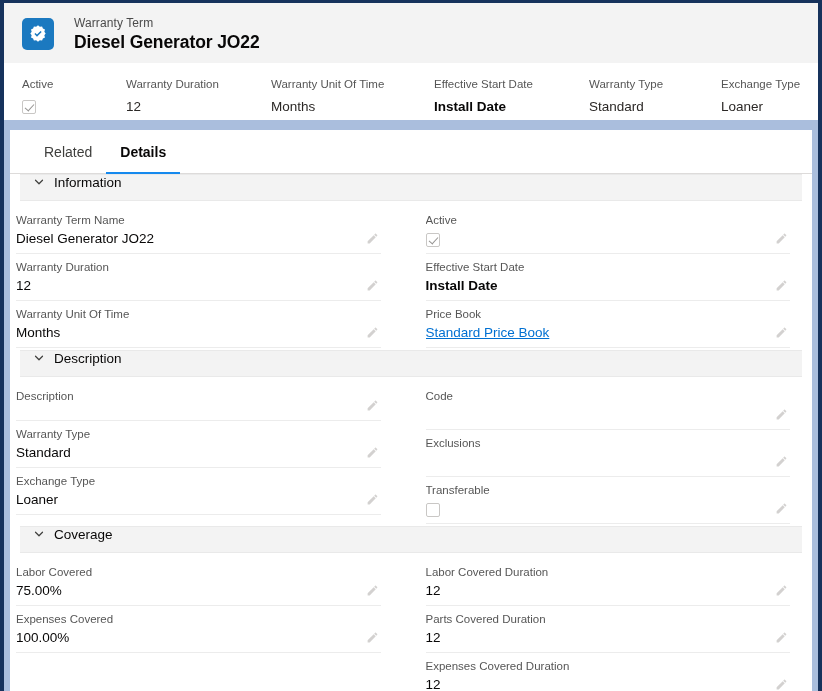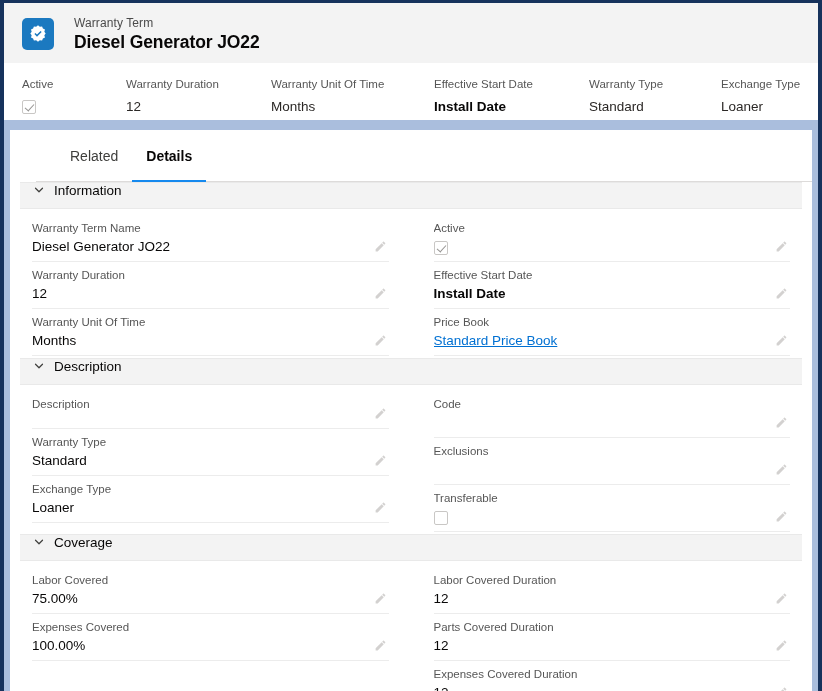--- a/index.html
+++ b/index.html
@@ -133,23 +133,22 @@
     height: 100%;
     overflow: hidden;
     position: relative;
   }
 
   
   .tabs {
     display: flex;
     padding: 0 20px;
     border-bottom: 1px solid #dddbda;
-    height: 52px;
+    height: 44px;
     align-items: stretch;
-    margin-left: 26px;
   }
   .tab {
     display: flex;
     align-items: center;
     padding: 0 14px;
     font-size: 14px;
     color: #0b5cab;
     position: relative;
     cursor: pointer;
   }
@@ -186,21 +185,21 @@
   }
   .caret svg { display: block; }
   .section-title {
     font-size: 13.5px;
     color: #080707;
     line-height: 16px;
   }
 
   .section-body {
     display: flex;
-    padding: 6px 22px 2px 22px;
+    padding: 6px 22px 2px 6px;
     gap: 45px;
   }
   .col { flex: 1 1 0; min-width: 0; }
 
   .field {
     padding: 6px 0 5px 0;
     border-bottom: 1px solid #ececec;
     position: relative;
     min-height: 38px;
   }

